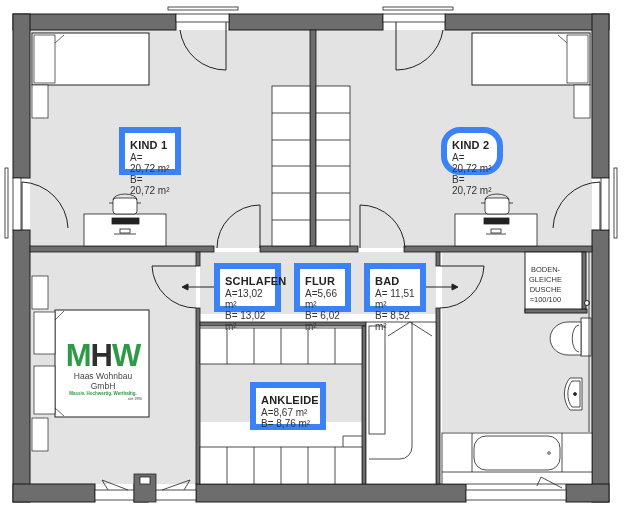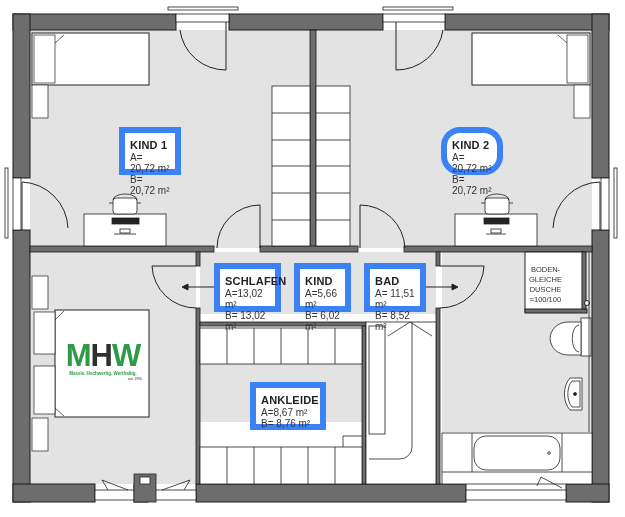--- a/index.html
+++ b/index.html
@@ -210,21 +210,21 @@
   <span class="t">KIND 2</span>
   <span class="v">A= 20,72 m²</span>
   <span class="v">B=  20,72 m²</span>
 </div>
 <div class="label" style="left:214px;top:263px;width:67px;height:49px;">
   <span class="t">SCHLAFEN</span>
   <span class="v">A=13,02 m²</span>
   <span class="v">B= 13,02 m²</span>
 </div>
 <div class="label" style="left:294px;top:263px;width:57px;height:49px;">
-  <span class="t">KIND</span>
+  <span class="t">FLUR</span>
   <span class="v">A=5,66 m²</span>
   <span class="v">B= 6,02 m²</span>
 </div>
 <div class="label" style="left:364px;top:263px;width:62px;height:49px;">
   <span class="t">BAD</span>
   <span class="v">A= 11,51 m²</span>
   <span class="v">B= 8,52 m²</span>
 </div>
 <div class="label" style="left:250px;top:382px;width:76px;height:48px;">
   <span class="t">ANKLEIDE</span>
@@ -234,15 +234,16 @@
 
 <div class="shower-label" style="left:529px;top:265px;text-align:center;">
   <div>BODEN-</div>
   <div>GLEICHE</div>
   <div>DUSCHE</div>
   <div>≈100/100</div>
 </div>
 
 <div class="logo" style="left:64px;top:341px;width:78px;">
   <div class="mark"><span>M</span><span class="h">H</span><span>W</span></div>
+  <div class="company">Haas Wohnbau GmbH</div>
   <div class="slogan">Massiv. Hochwertig. Werthaltig.</div>
   <div class="since">seit 1990</div>
 </div>
 
 </body></html>

